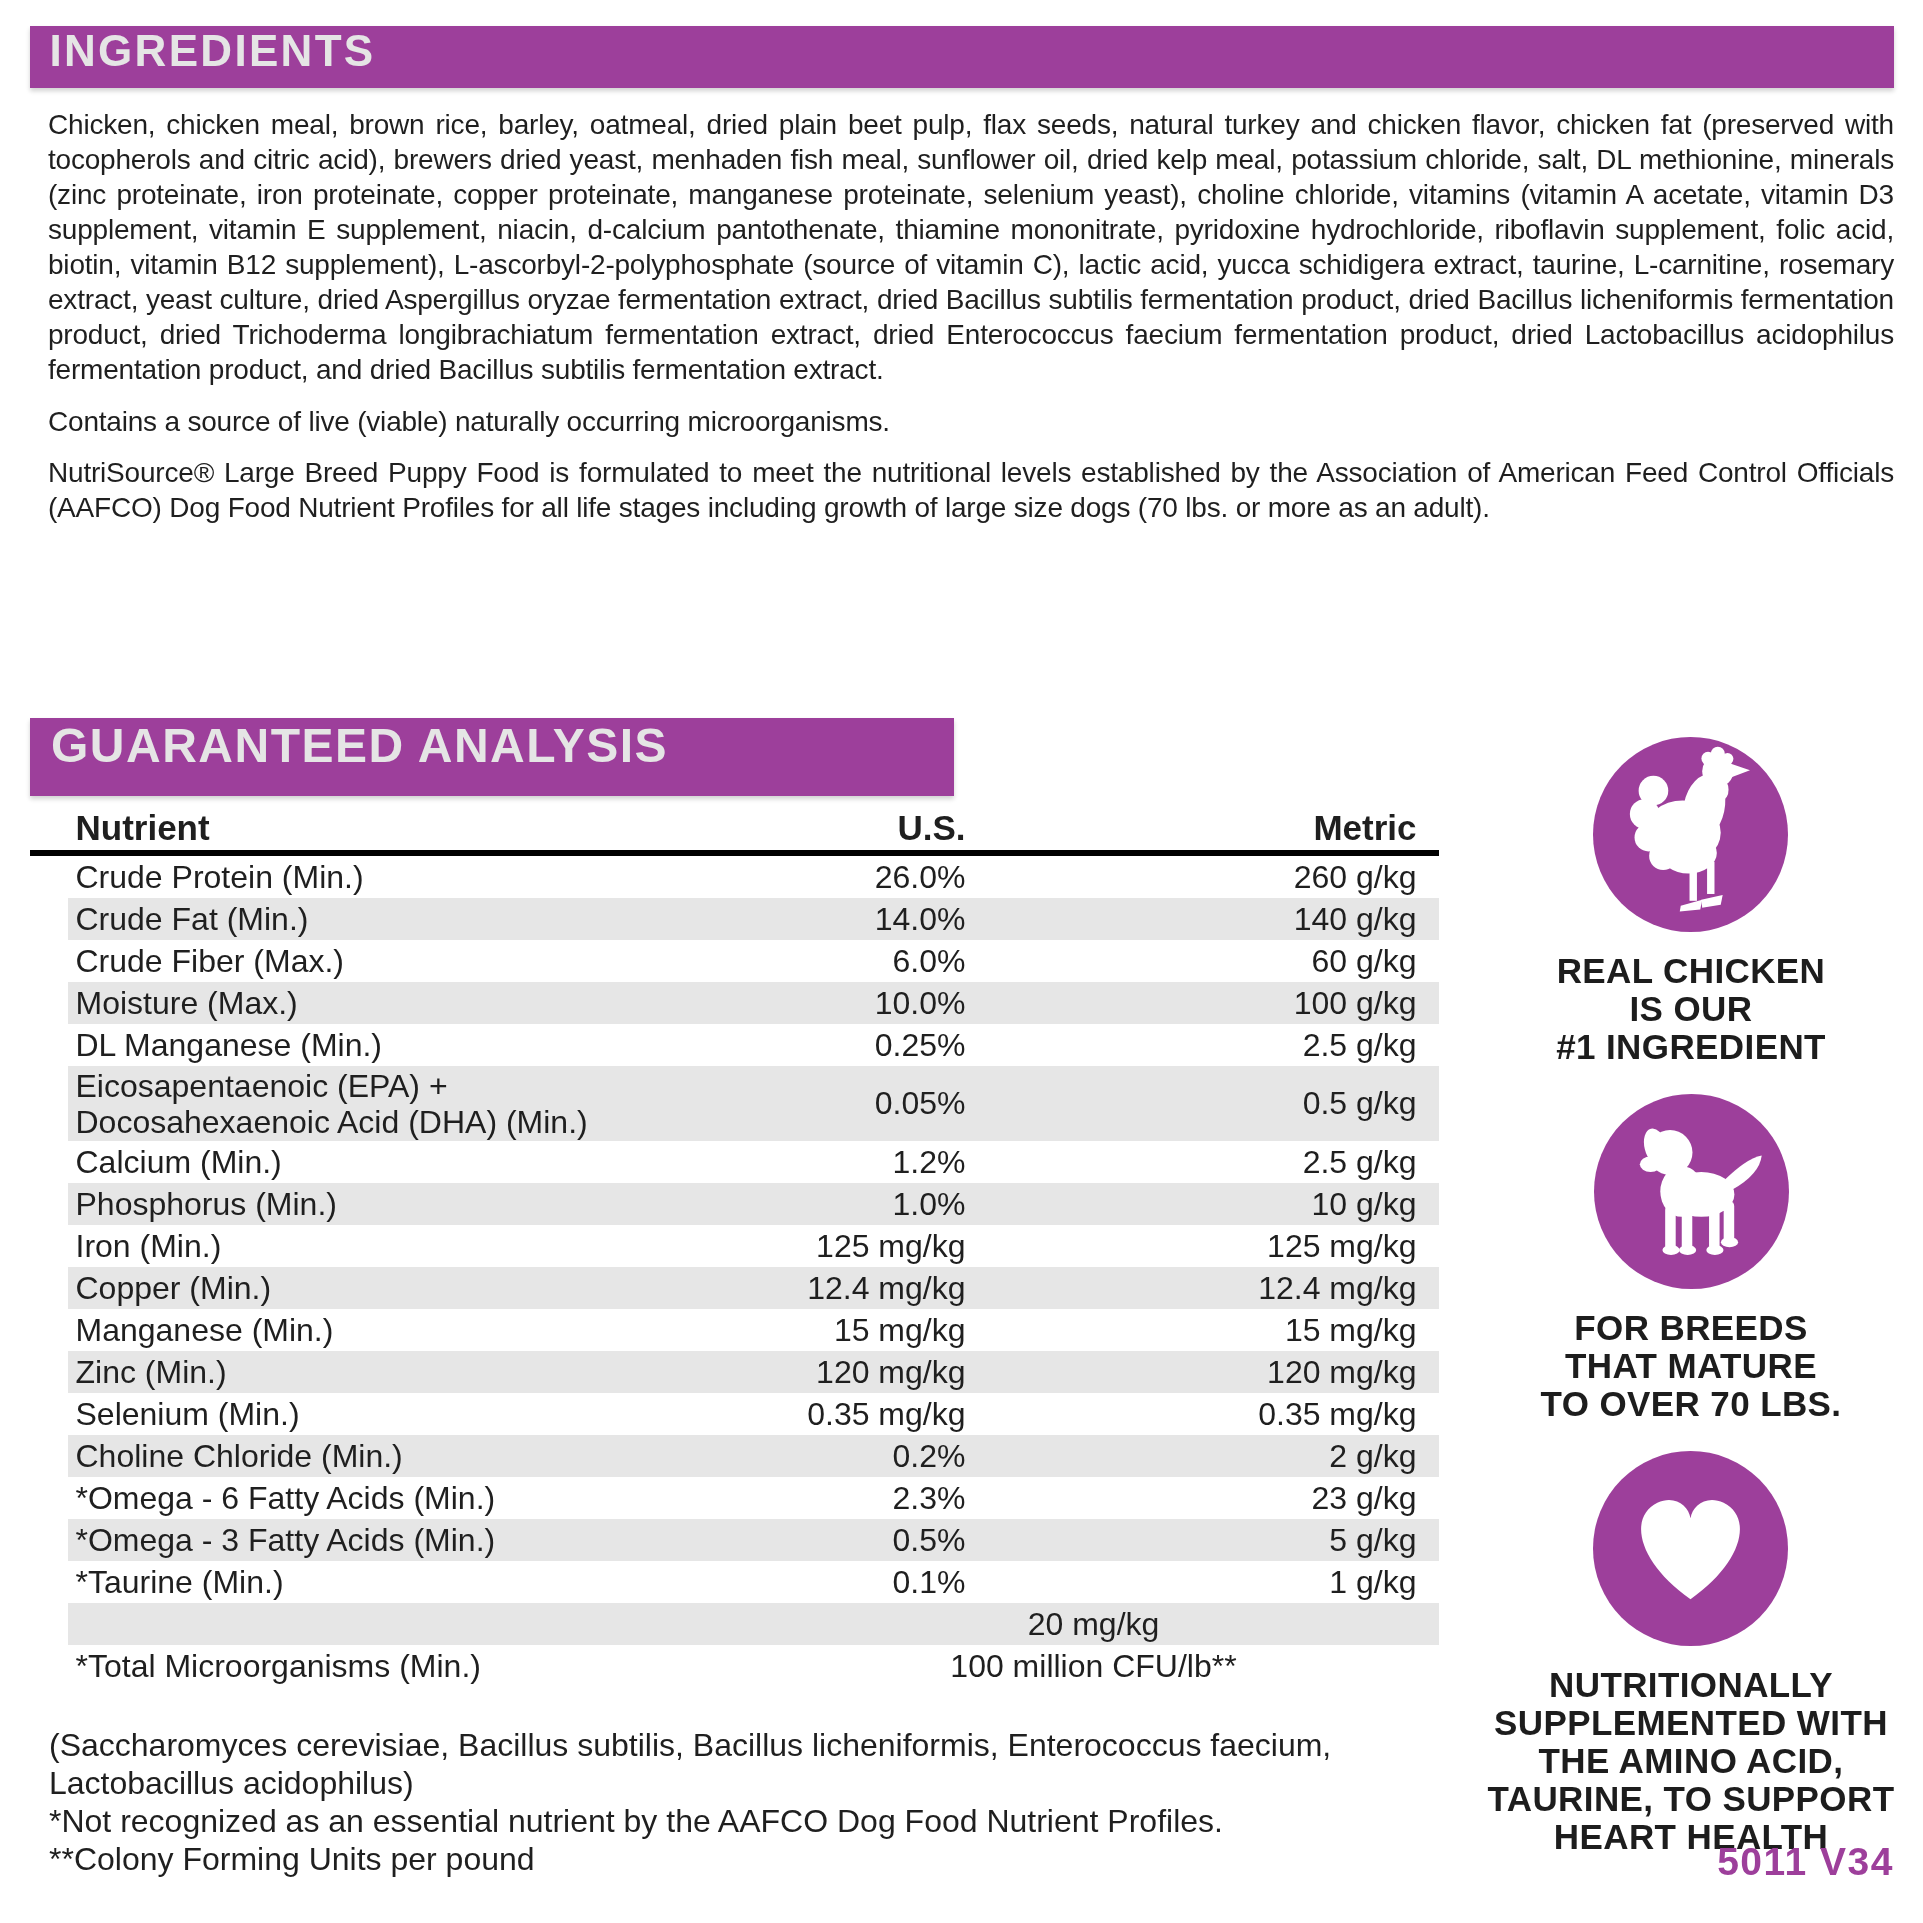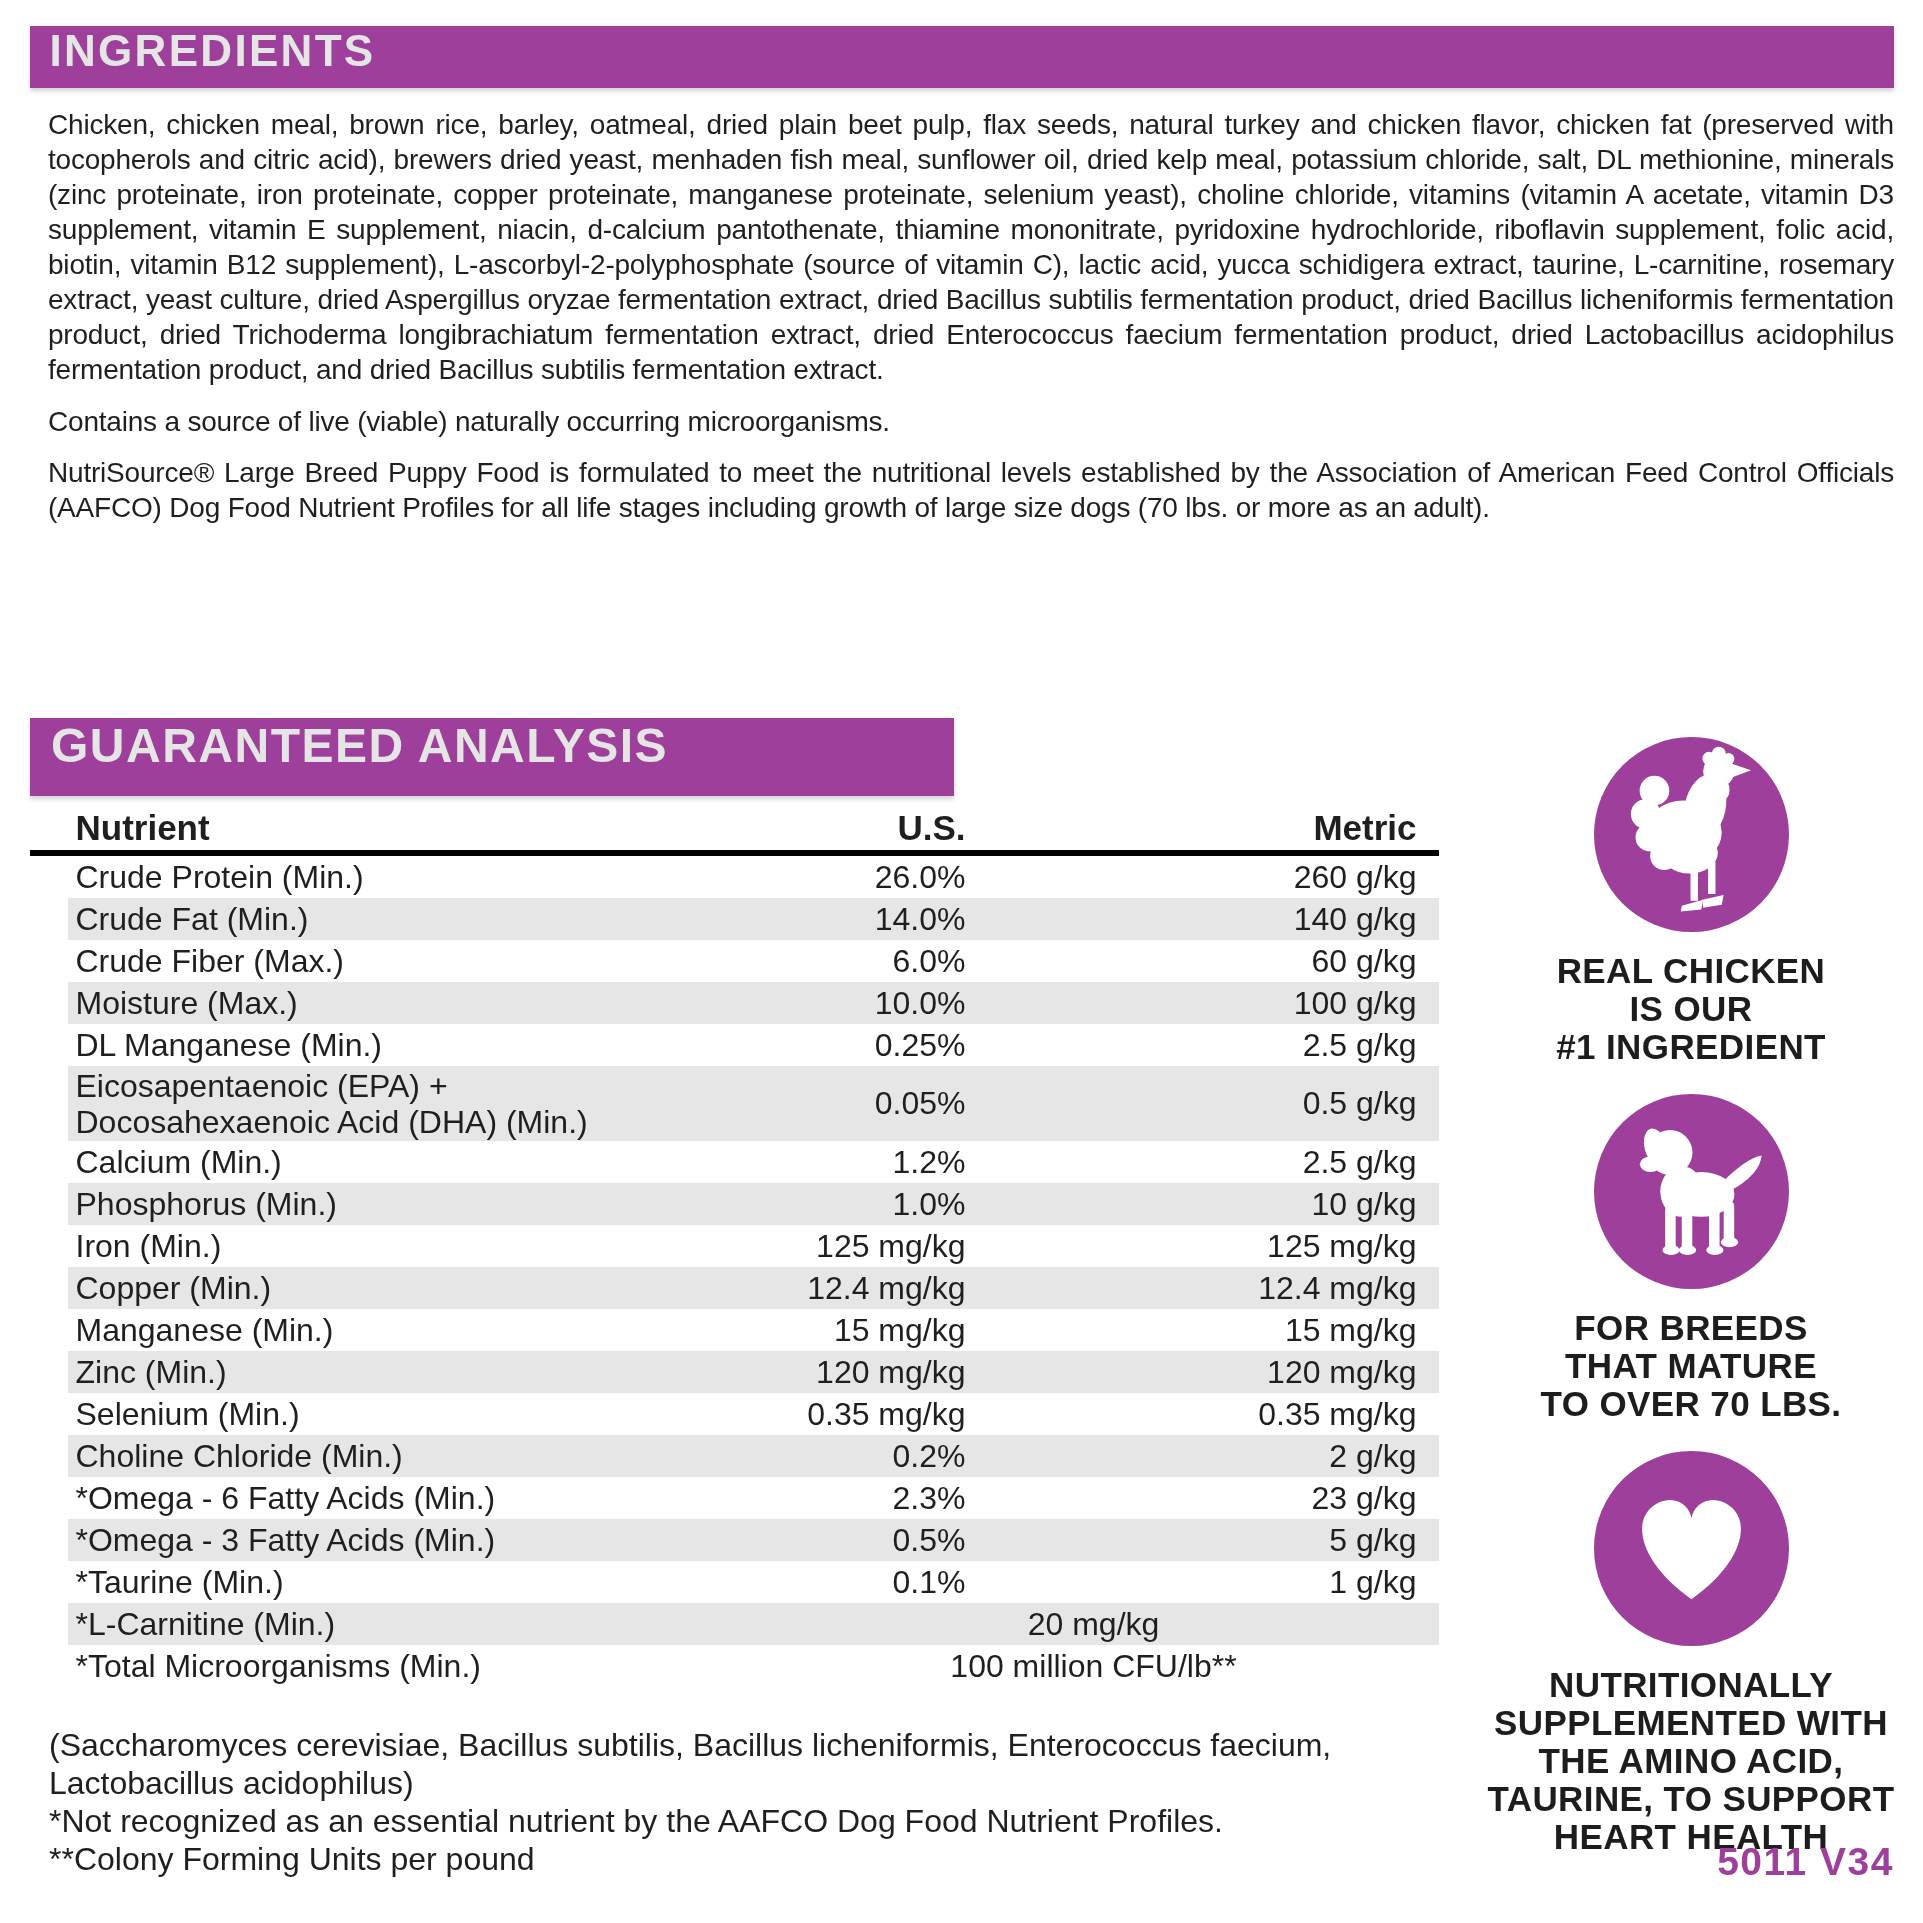--- a/index.html
+++ b/index.html
@@ -51,21 +51,21 @@
   .t-row .name{white-space:pre-line;line-height:36px;padding:1.5px 0;}
   .t-row .us,.t-row .metric{text-align:right;}
   .t-row.span .us{grid-column:2 / 4;text-align:center;}
   .footnotes{
     margin:39px 0 0 19px;width:1345px;font-size:32px;line-height:38px;
   }
   .footnote{white-space:pre-line;}
   
   .ga-right{
     position:absolute;left:1473px;top:718px;width:436px;
-    display:flex;flex-direction:column;text-align:center;
+    display:flex;flex-direction:column;align-items:center;text-align:center;
   }
   .badge{display:flex;flex-direction:column;align-items:center;}
   .badge-icon{width:195px;height:195px;}
   .badge-caption{
     font-weight:bold;font-size:35px;line-height:38px;letter-spacing:0.4px;
     white-space:pre-line;margin-top:16.5px;color:#1d1d1d;
   }
   .badge+.badge{margin-top:28.6px;}
   .badge-first{margin-top:19px;}
   .product-code{
@@ -197,21 +197,20 @@
         <div class="metric">5 g/kg</div>
       </div>
 
       <div class="t-grid t-row">
         <div class="name">*Taurine (Min.)</div>
         <div class="us">0.1%</div>
         <div class="metric">1 g/kg</div>
       </div>
 
       <div class="t-grid t-row alt span">
-        <div class="name">*L-Carnitine (Min.)</div>
         <div class="us">20 mg/kg</div>
 
       </div>
 
       <div class="t-grid t-row span">
         <div class="name">*Total Microorganisms (Min.)</div>
         <div class="us">100 million CFU/lb**</div>
 
       </div>
     </div>

